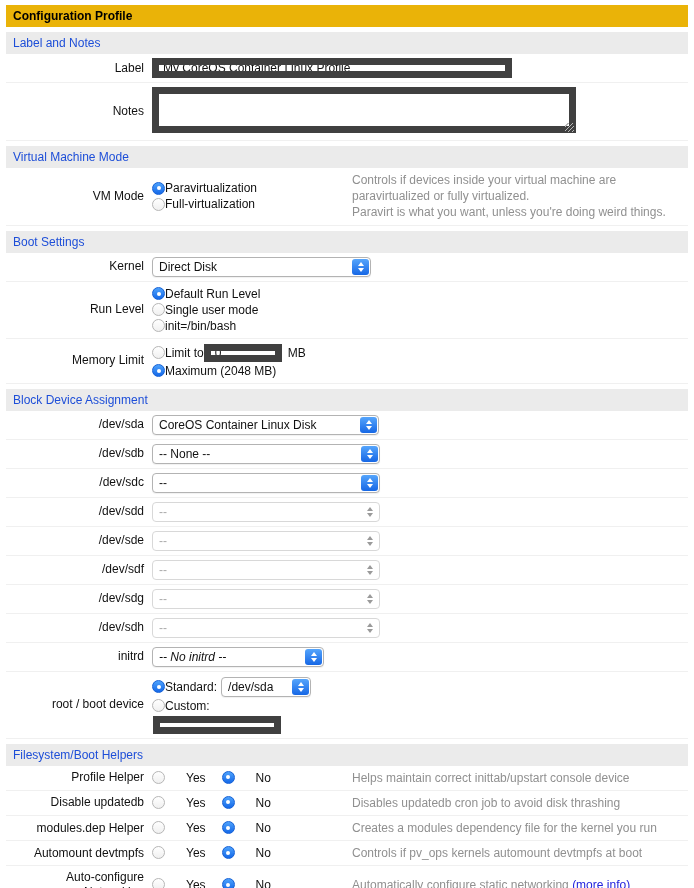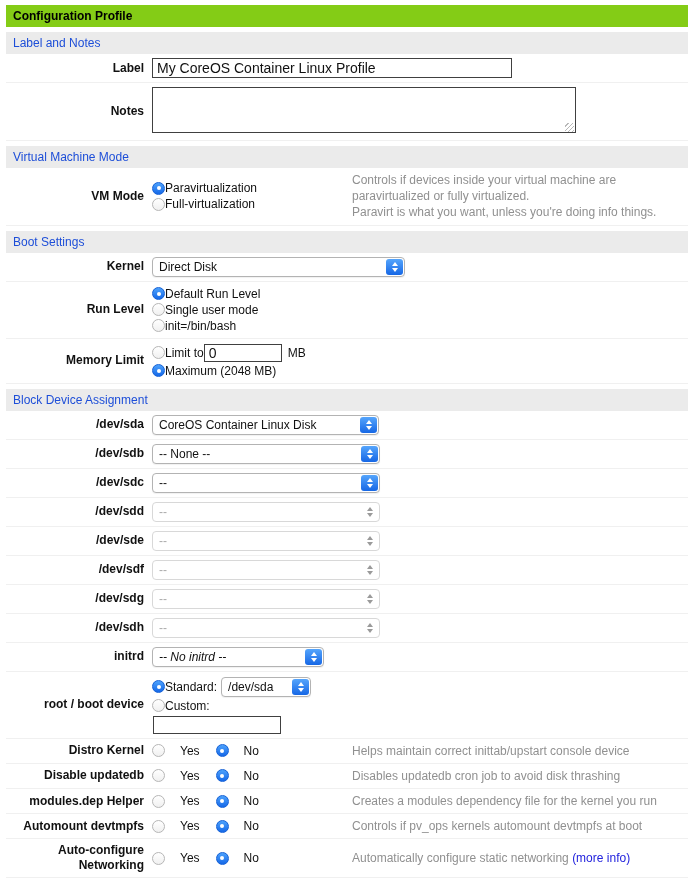--- a/index.html
+++ b/index.html
@@ -5,46 +5,46 @@
   * { box-sizing: border-box; }
   html,body { margin:0; padding:0; background:#fff; }
   body {
     width:694px; min-height:888px;
     font-family:"Liberation Sans", sans-serif;
     font-size:12px; color:#111;
   }
   .page { padding:5px 6px 10px 6px; }
 
   .bar-header {
-    background:#84cc16; color:#000; font-weight:bold;
+    background:#eab308; color:#000; font-weight:bold;
     padding:4px 7px; margin-bottom:2px;
   }
   .bar-section {
     background:#ebebeb; color:#1d4ed8;
     padding:4px 7px; margin-top:5px;
   }
 
   .row {
     display:flex; align-items:center;
     padding:4px 0; border-bottom:1px solid #f0f0f0;
   }
   .row-label {
     width:146px; flex-shrink:0; text-align:right;
-    font-weight:bold; padding-right:8px; line-height:1.25;
+    font-weight:normal; padding-right:8px; line-height:1.25;
   }
   .row-field { width:200px; flex-shrink:0; }
   .row-field.wide { width:auto; flex-shrink:1; }
   .row-help {
     flex:1; color:#909090; line-height:1.35; padding-right:6px;
     align-self:center;
   }
 
   input[type="text"], textarea {
-    border:1px solid #404040; background:#fff;
-    font-family:"Liberation Sans", sans-serif; font-size:14px;
+    border:7px solid #404040; background:#fff;
+    font-family:"Liberation Sans", sans-serif; font-size:12px;
     padding:2px 4px; color:#111;
   }
   .label-input { width:360px; height:20px; }
   .notes-area  { width:424px; height:46px; resize:none; position:relative; }
   .notes-wrap { position:relative; display:inline-block; }
   .notes-wrap::after {
     content:""; position:absolute; right:2px; bottom:4px;
     width:9px; height:9px; pointer-events:none;
     background:repeating-linear-gradient(135deg, transparent 0 2px, #b9b9b9 2px 3px);
   }
@@ -69,41 +69,41 @@
     gap:2px; flex-shrink:0;
   }
   .tri-up   { width:0; height:0; border-left:3px solid transparent; border-right:3px solid transparent; border-bottom:4px solid #fff; }
   .tri-down { width:0; height:0; border-left:3px solid transparent; border-right:3px solid transparent; border-top:4px solid #fff; }
   .select.disabled { border-color:#d8d8d8; box-shadow:none; }
   .select.disabled .select-text { color:#aaa; }
   .select.disabled .stepper { background:transparent; }
   .select.disabled .tri-up   { border-bottom-color:#9a9a9a; }
   .select.disabled .tri-down { border-top-color:#9a9a9a; }
 
-  .kernel-select { width:253px; }
+  .kernel-select { width:219px; }
   .dev-select    { width:228px; }
   .dev-select.w-sda { width:227px; }
   .initrd-select { width:172px;font-style:italic; }
   .boot-select   { width:90px; margin-left:4px; }
 
   
   .radio {
     width:13px; height:13px; border-radius:50%; flex-shrink:0;
     border:1px solid #b6b6b6; background:linear-gradient(#fff,#f0f0f0);
     position:relative; display:inline-block; vertical-align:middle;
   }
   .radio.on {
     border-color:#1561d6; background:linear-gradient(#4da2fc,#1568e8);
   }
   .radio.on::after {
     content:""; position:absolute; left:50%; top:50%; width:4px; height:4px;
     margin:-2px 0 0 -2px; border-radius:50%; background:#fff;
   }
   .opt { display:flex; align-items:center; padding:1px 0; white-space:nowrap; }
-  .opt-inline { display:inline-flex; align-items:center; gap:15px; margin-right:10px; white-space:nowrap; }
+  .opt-inline { display:inline-flex; gap:21px; margin-right:10px; white-space:nowrap; }
 
   .yn-group { display:flex; align-items:center; gap:6px; }
 
   .link { color:#2222dd; cursor:pointer; }
 </style>
 </head>
 <body>
 
 <div class="page">
 
@@ -134,21 +134,21 @@
         <span class="radio on"></span>
         <span>Paravirtualization</span>
       </div>
       <div class="opt">
         <span class="radio"></span>
         <span>Full-virtualization</span>
       </div>
     </div>
     <div class="row-help">
       <div>Controls if devices inside your virtual machine are paravirtualized or fully virtualized.</div>
-      <div>Paravirt is what you want, unless you're doing info things.</div>
+      <div>Paravirt is what you want, unless you're doing weird things.</div>
     </div>
   </div>
 
   <div class="bar-section">Boot Settings</div>
 
   <div class="row">
     <div class="row-label">Kernel</div>
     <div class="row-field wide">
       <div class="select kernel-select">
         <span class="select-text">Direct Disk</span>
@@ -330,23 +330,24 @@
       <div class="opt">
         <span class="radio"></span>
         <span>Custom:</span>
       </div>
       <div>
         <input type="text" class="custom-input" style="">
       </div>
     </div>
   </div>
 
-
-  <div class="row">
-    <div class="row-label">Distro Kernel</div>
+  <div class="bar-section">Filesystem/Boot Helpers</div>
+
+  <div class="row">
+    <div class="row-label">Profile Helper</div>
     <div class="row-field">
       <div class="yn-group">
         <span class="opt-inline">
           <span class="radio"></span>
           <span>Yes</span>
         </span>
         <span class="opt-inline">
           <span class="radio on"></span>
           <span>No</span>
         </span>

